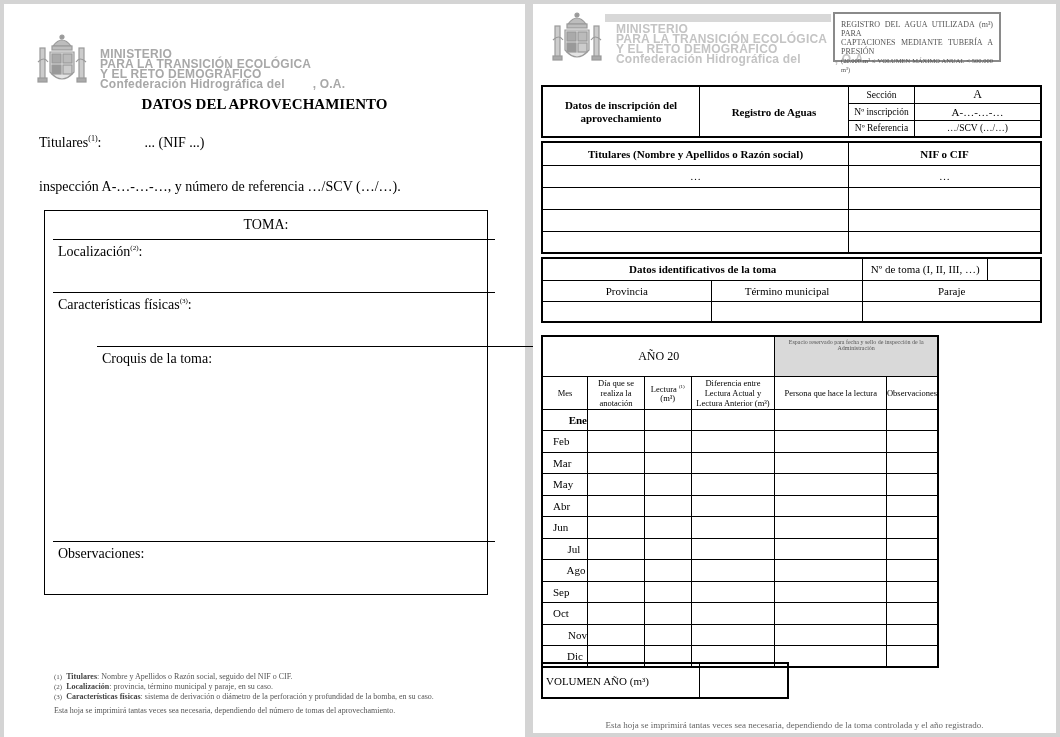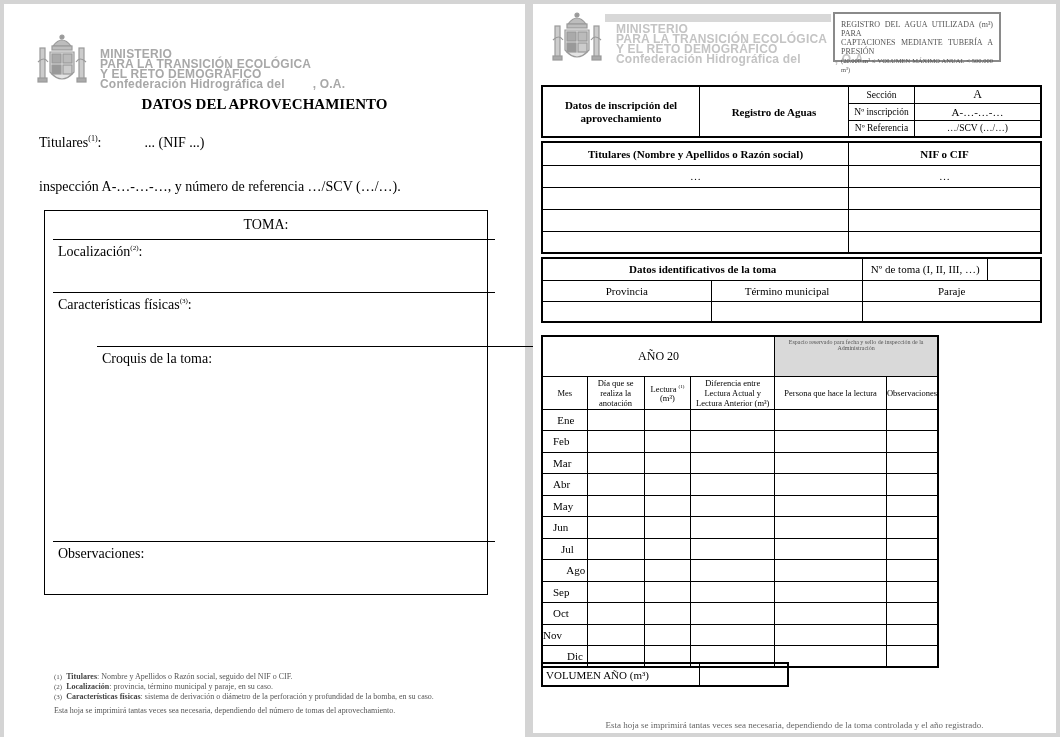--- a/index.html
+++ b/index.html
@@ -214,21 +214,21 @@
       <td style="width:44px;">Mes</td>
       <td style="width:60px;">Día que se realiza la anotación</td>
       <td style="width:49px;"><span>Lectura</span> <sup style="font-size:5px;">(1)</sup><br><span>(m³)</span></td>
       <td style="width:91px;">Diferencia entre Lectura Actual y Lectura Anterior (m³)</td>
       <td style="width:125px;">Persona que hace la lectura</td>
       <td>Observaciones</td>
     </tr>
     </tbody>
       <tbody id="month-rows">
         <tr style="height: 21.5px;">
-          <td style="text-align: center; padding-left: 2px;">Ene</td>
+          <td style="text-align: right; padding-left: 2px; font-weight: bold;">Ene</td>
           <td></td>
           <td></td>
           <td></td>
           <td></td>
           <td></td>
         </tr>
         <tr style="height: 21.5px;">
           <td style="text-align: left; padding-left: 10px;">Feb</td>
           <td></td>
           <td></td>
@@ -238,45 +238,45 @@
         </tr>
         <tr style="height: 21.5px;">
           <td style="text-align: left; padding-left: 10px;">Mar</td>
           <td></td>
           <td></td>
           <td></td>
           <td></td>
           <td></td>
         </tr>
         <tr style="height: 21.5px;">
+          <td style="text-align: left; padding-left: 10px;">May</td>
+          <td></td>
+          <td></td>
+          <td></td>
+          <td></td>
+          <td></td>
+        </tr>
+        <tr style="height: 21.5px;">
           <td style="text-align: left; padding-left: 10px;">Abr</td>
           <td></td>
           <td></td>
           <td></td>
           <td></td>
           <td></td>
         </tr>
         <tr style="height: 21.5px;">
-          <td style="text-align: left; padding-left: 10px;">May</td>
-          <td></td>
-          <td></td>
-          <td></td>
-          <td></td>
-          <td></td>
-        </tr>
-        <tr style="height: 21.5px;">
           <td style="text-align: left; padding-left: 10px;">Jun</td>
           <td></td>
           <td></td>
           <td></td>
           <td></td>
           <td></td>
         </tr>
         <tr style="height: 21.5px;">
-          <td style="text-align: left; padding-left: 18px;">Jul</td>
+          <td style="text-align: center; padding-left: 18px;">Jul</td>
           <td></td>
           <td></td>
           <td></td>
           <td></td>
           <td></td>
         </tr>
         <tr style="height: 21.5px;">
           <td style="text-align: center; padding-left: 22px;">Ago</td>
           <td></td>
           <td></td>
@@ -294,41 +294,41 @@
         </tr>
         <tr style="height: 21.5px;">
           <td style="text-align: left; padding-left: 10px;">Oct</td>
           <td></td>
           <td></td>
           <td></td>
           <td></td>
           <td></td>
         </tr>
         <tr style="height: 21.5px;">
-          <td style="text-align: left; padding-left: 0; border-radius: 10px;">Nov</td>
+          <td style="text-align: left; padding-left: 25px; border-radius: 10px;">Nov</td>
           <td></td>
           <td></td>
           <td></td>
           <td></td>
           <td></td>
         </tr>
         <tr style="height: 21.5px;">
           <td style="text-align: left; padding-left: 24px;">Dic</td>
           <td></td>
           <td></td>
           <td></td>
           <td></td>
           <td></td>
         </tr>
       </tbody>
   </table>
 
   <table class="t thick" style="left:8px;top:658px;width:248px;">
     <tbody>
-        <tr style="height:23px;">
+        <tr style="height:35px;">
       <td style="width:153px;text-align:left;padding-left:3px;">VOLUMEN AÑO (m³)</td>
       <td></td>
     </tr>
   </tbody>
     </table>
 
   <div class="footer2">Esta hoja se imprimirá tantas veces sea necesaria, dependiendo de la toma controlada y el año registrado.</div>
 </div>
 
 </body></html>

